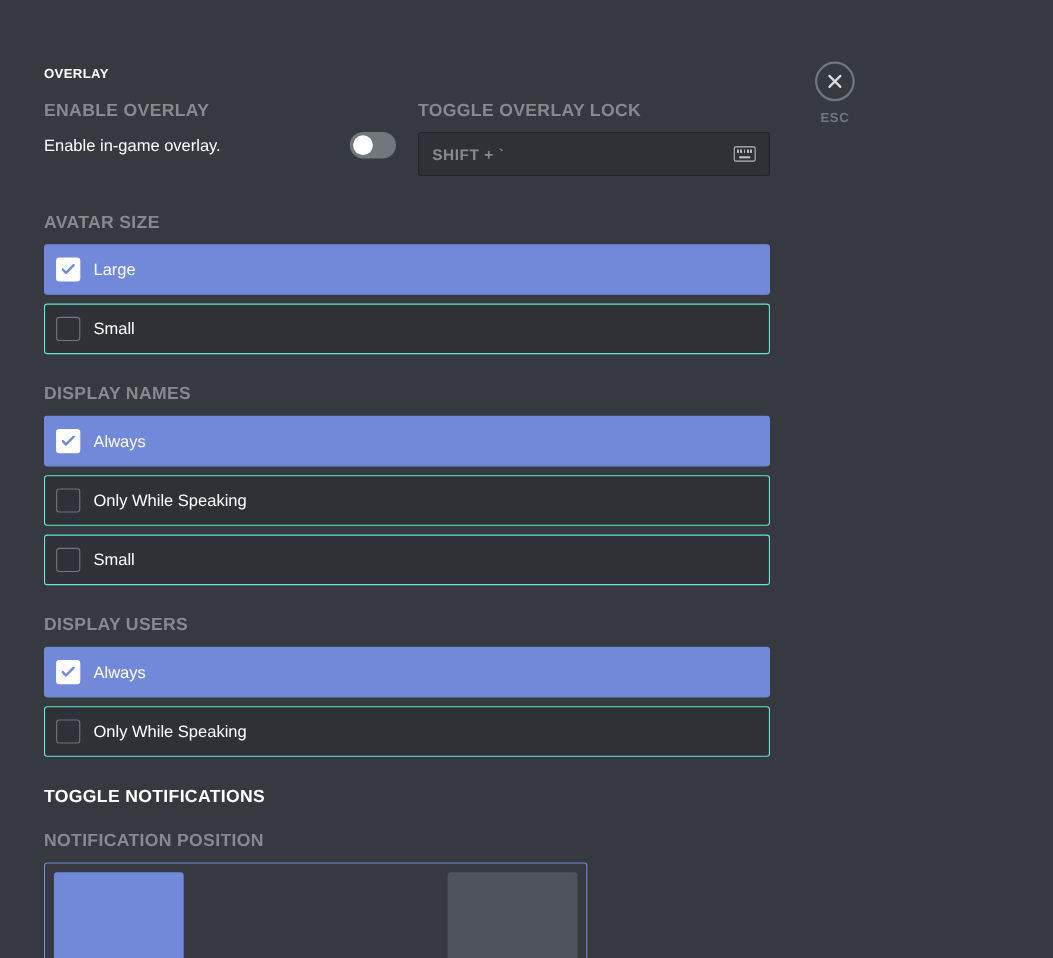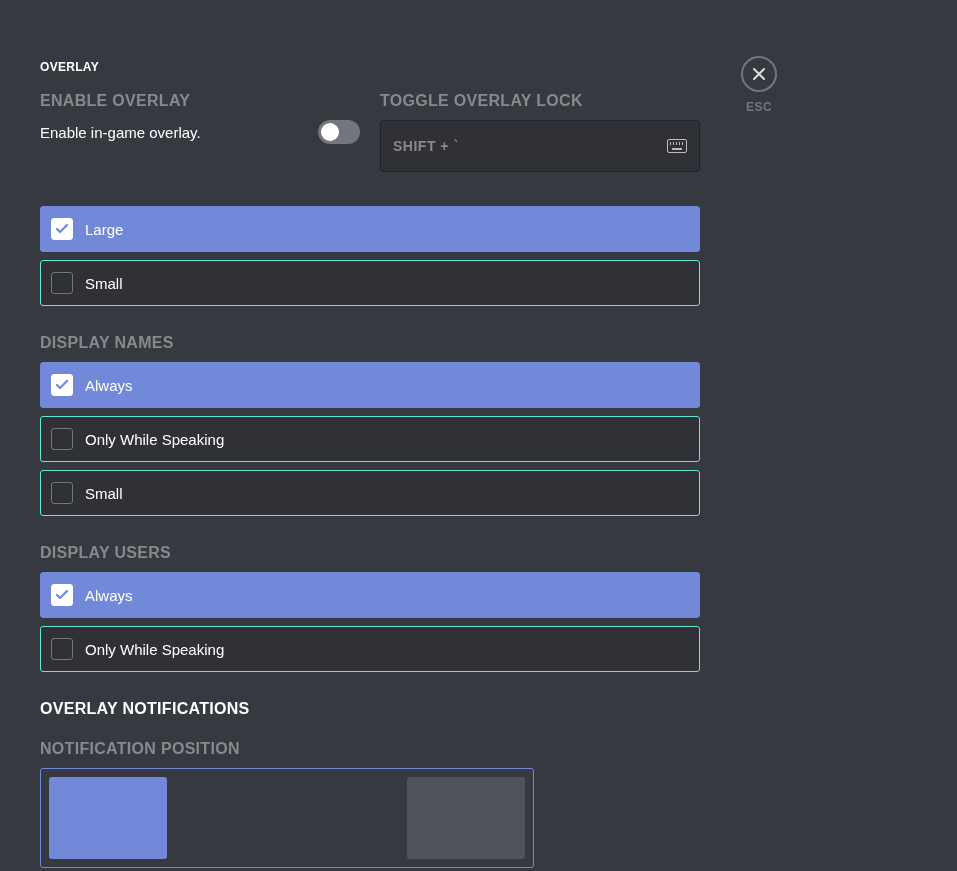--- a/index.html
+++ b/index.html
@@ -67,21 +67,21 @@
       background: #ffffff;
       border-radius: 50%;
       position: absolute;
       top: 3px;
       left: 3px;
     }
     .hotkey-input {
       background: #2f3136;
       border: 1px solid #222428;
       border-radius: 3px;
-      height: 52px;
+      height: 40px;
       display: flex;
       align-items: center;
       justify-content: space-between;
       padding: 0 12px;
       cursor: pointer;
     }
     .hotkey-text {
       font-size: 14px;
       color: #87898c;
       font-weight: 600;
@@ -246,20 +246,21 @@
     <div class="col">
       <div class="label-small">TOGGLE OVERLAY LOCK</div>
       <div class="hotkey-input">
         <span class="hotkey-text">SHIFT + `</span>
         <span class="keyboard-icon"></span>
       </div>
     </div>
   </div>
 
   <div class="section-group">
+    <div class="label-small">AVATAR SIZE</div>
     <div class="option-row selected">
       <div class="checkbox">
         <svg class="checkmark" viewBox="0 0 12 10">
             <path d="M1 5 L4 8 L11 1" stroke="#7289da" stroke-width="2.2" fill="none" stroke-linecap="round" stroke-linejoin="round"></path>
           </svg>
       </div>
       <span class="option-label">Large</span>
     </div>
     <div class="option-row">
       <div class="checkbox">
@@ -304,19 +305,19 @@
       <span class="option-label">Always</span>
     </div>
     <div class="option-row">
       <div class="checkbox">
         
       </div>
       <span class="option-label">Only While Speaking</span>
     </div>
   </div>
 
-  <div class="notifications-title">OVERLAY NOTIFICATIONS</div>
+  <div class="notifications-title">TOGGLE NOTIFICATIONS</div>
   <div class="label-small">NOTIFICATION POSITION</div>
   <div class="position-picker">
     <div class="position-swatch active"></div>
     <div class="position-swatch inactive"></div>
   </div>
 </div>
 
 </body></html>

